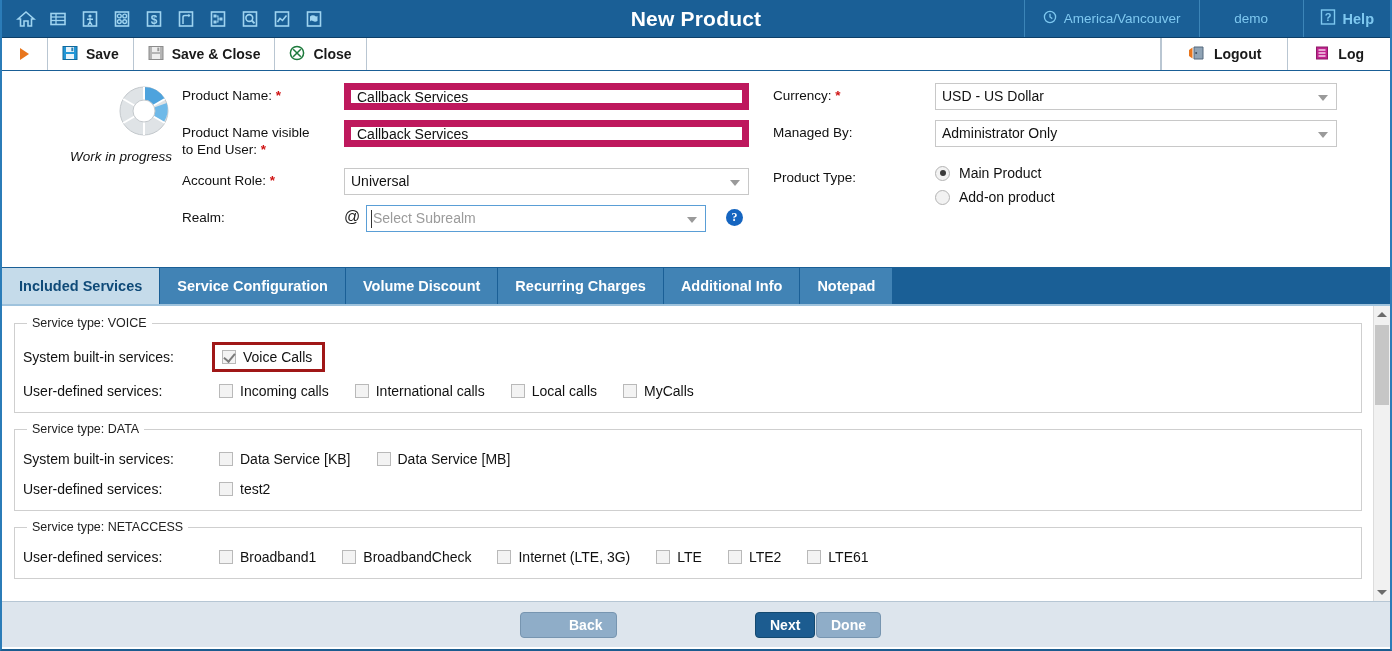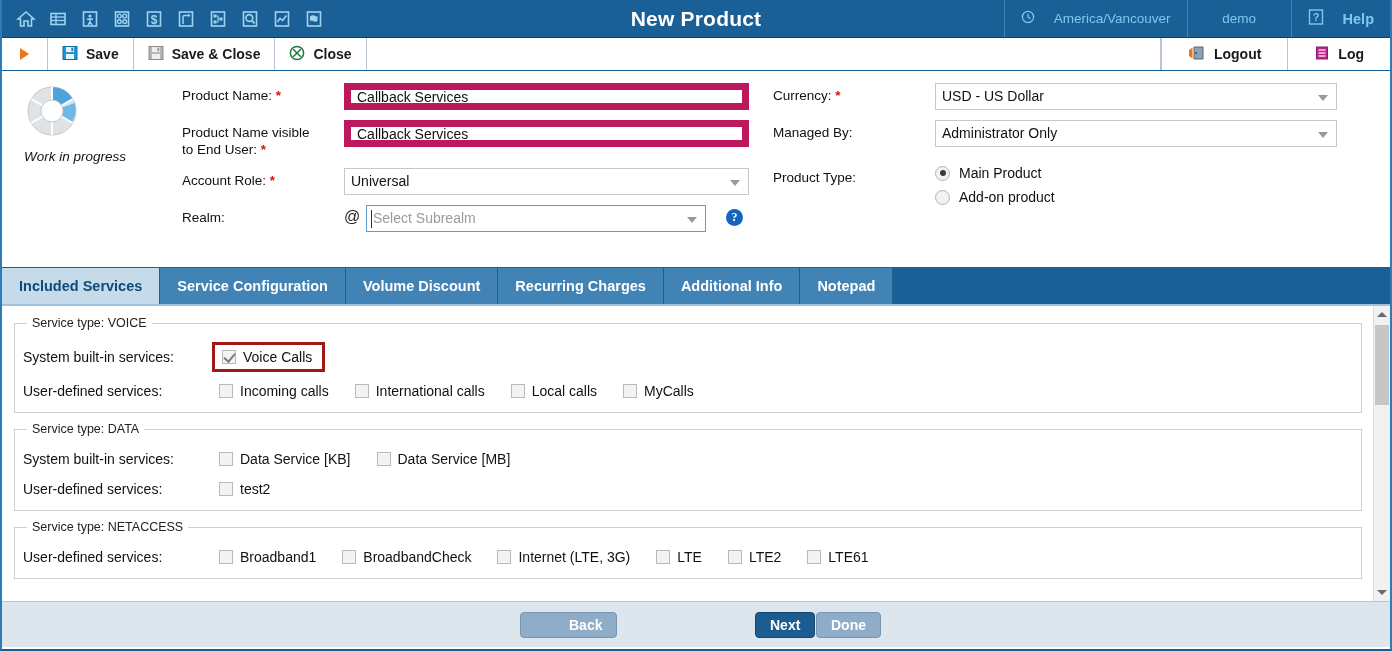--- a/index.html
+++ b/index.html
@@ -52,21 +52,21 @@
     letter-spacing: .2px;
   }
   .topbar-right {
     margin-left: auto;
     display: flex;
     align-items: stretch;
     z-index: 2;
   }
   .tb-cell {
     display: flex; align-items: center; justify-content: center;
-    gap: 19px;
+    gap: 7px;
     padding: 0 16px;
     color: #7ec8f0;
     font-size: 13.5px;
     border-left: 1px solid #3c85b8;
     cursor: pointer;
     white-space: nowrap;
   }
   .tb-cell.help { color: #7ec8f0; font-weight: bold; font-size: 14.5px; }
   .tb-cell.tz { min-width: 175px; }
   .tb-cell.user { min-width: 104px; }
@@ -105,21 +105,21 @@
   .form-area {
     position: relative;
     height: 196px;
     background: #fff;
     padding: 14px 0 0 0;
   }
   .wip {
     position: absolute;
     left: 22px; top: 12px;
     width: 148px;
-    text-align: left;
+    text-align: right;
   }
   .wip-label {
     margin-top: 6px;
     font-size: 13.5px;
     font-style: italic;
     color: #111;
   }
   .fields-left {
     position: absolute; left: 180px; top: 12px;
   }

